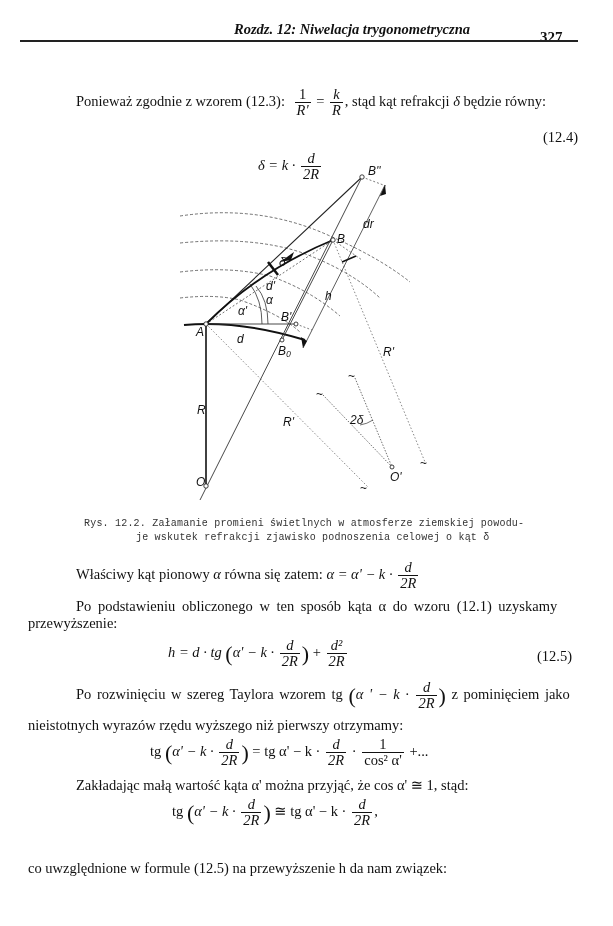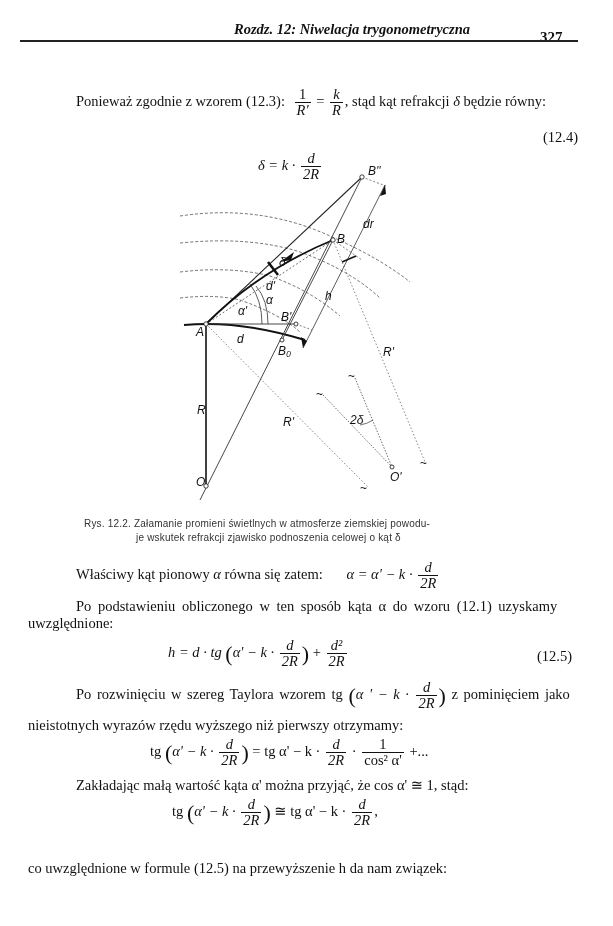--- a/index.html
+++ b/index.html
@@ -9,21 +9,21 @@
     .hdr-title { left:0; width:470px; top:21px; text-align:right; font-style:italic; font-size:15px; padding-right:0; }
     .hdr-title span { display:inline-block;font-weight:bold; }
     .hdr-page { left:540px; top:21px; font-size:15px; font-weight:bold;margin-top:8px; }
     .hdr-rule { left:20px; top:40px; width:558px; height:2px; background:#222; }
     .txt { font-size:14.5px; white-space:nowrap; }
     .mi { font-style:italic; }
     .frac { display:inline-block; vertical-align:middle; text-align:center; line-height:1.05; margin:0 2px; }
     .frac .num { display:block; border-bottom:1px solid #111; padding:0 2px; }
     .frac .den { display:block; padding:0 2px; }
     .eqnum { font-size:14.5px; }
-    .caption { font-family:Liberation Sans, sans-serif; font-size:10px; color:#333; white-space:nowrap; letter-spacing:0.2px; }
+    .caption { font-family:Liberation Mono, monospace; font-size:10px; color:#333; white-space:nowrap; letter-spacing:0.2px; }
     .paren { font-size:22px; vertical-align:middle; font-weight:300; }
     svg text { font-family:"Liberation Sans", sans-serif; font-style:italic; font-size:12px; fill:#111; }
   </style>
 </head>
 <body>
 
 <div class="abs txt hdr-title"><span>Rozdz. 12: Niwelacja trygonometryczna</span></div>
 <div class="abs hdr-page">327</div>
 <div class="abs hdr-rule"></div>
 
@@ -134,29 +134,29 @@
   <text x="390" y="481">O'</text>
 </svg>
 
 <div class="abs caption" style="left:84px; top:518px;">Rys. 12.2. Załamanie promieni świetlnych w atmosferze ziemskiej powodu-</div>
 <div class="abs caption" style="left:136px; top:532px;">je wskutek refrakcji zjawisko podnoszenia celowej o kąt δ</div>
 
 <div class="abs txt" style="left:76px; top:560px;">
   <span>Właściwy kąt pionowy</span>
   <span class="mi">α</span>
   <span>równa się zatem:</span>
-  <span class="mi" style="margin-left:20px">α = α' − k ·</span>
+  <span class="mi" style="margin-left:0">α = α' − k ·</span>
   <span class="frac">
     <span class="num mi">d</span>
     <span class="den mi">2R</span>
   </span>
 </div>
 
 <div class="abs txt" style="left:76px; top:598px; word-spacing:3px;">Po podstawieniu obliczonego w ten sposób kąta α do wzoru (12.1) uzyskamy</div>
-<div class="abs txt" style="left:28px; top:615px;">uwzględnione:</div>
+<div class="abs txt" style="left:28px; top:615px;">przewyższenie:</div>
 
 <div class="abs txt" style="left:168px; top:638px;">
   <span class="mi">h = d · tg</span>
   <span class="paren">(</span><span class="mi">α' − k ·</span>
   <span class="frac">
     <span class="num mi">d</span>
     <span class="den mi">2R</span>
   </span><span class="paren">)</span>
   <span>+</span>
   <span class="frac">

